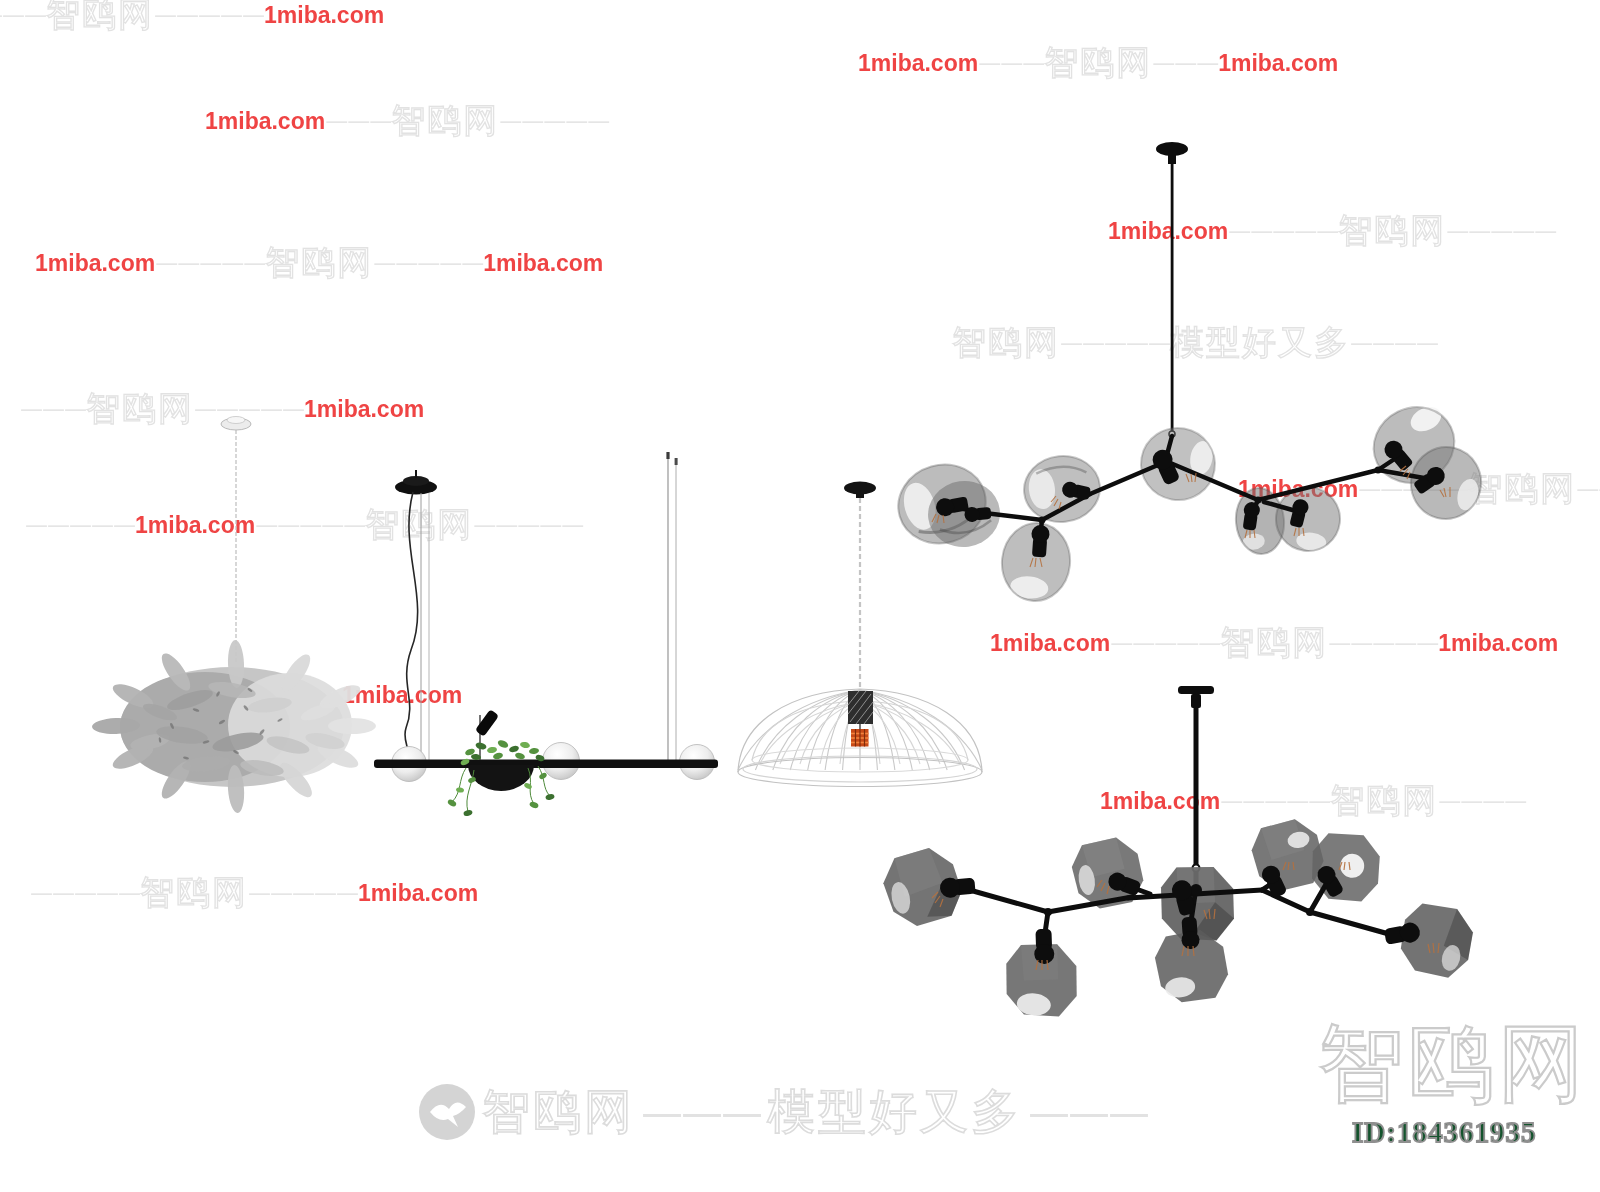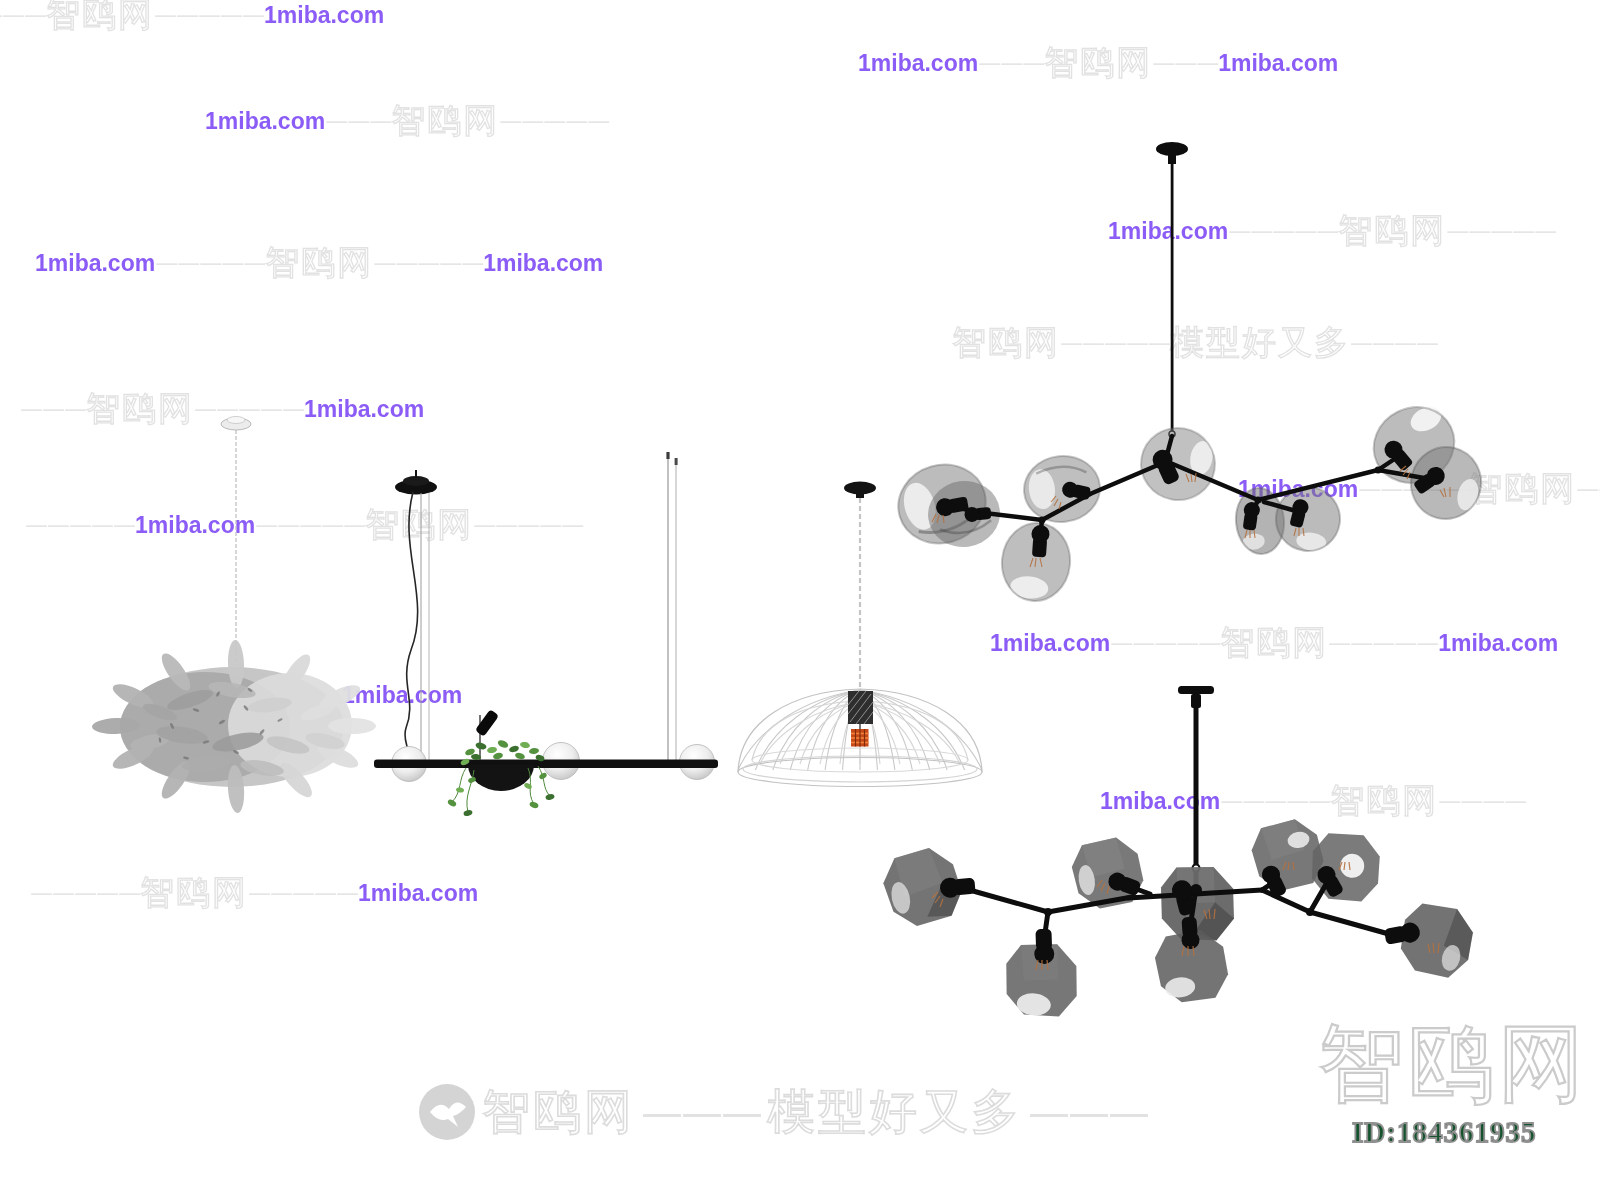--- a/index.html
+++ b/index.html
@@ -3,21 +3,21 @@
 <meta charset="utf-8">
 <style>
   html,body{margin:0;padding:0;}
   body{
     width:1600px;height:1192px;position:relative;overflow:hidden;
     background:#ffffff;font-family:"Liberation Sans",sans-serif;
   }
   
   .wm-layer{position:absolute;inset:0;pointer-events:none;}
   .wm-row{position:absolute;white-space:nowrap;display:flex;align-items:center;}
-  .wm-url{font-size:23px;font-weight:700;color:#8b5cf6;letter-spacing:0px;font-family:"Liberation Sans",sans-serif;}
+  .wm-url{font-size:23px;font-weight:700;color:#ef4444;letter-spacing:0px;font-family:"Liberation Sans",sans-serif;}
   .wm-cn{font-size:34px;color:#ffffff;-webkit-text-stroke:1.3px #e2e2e2;text-shadow:0 0 0 #eee;font-family:"DejaVu Sans",sans-serif;letter-spacing:2px;}
   .wm-dash{font-size:23px;color:#e5e5e5;letter-spacing:-1px;font-family:"DejaVu Sans",sans-serif;}
   
   .logo-row{position:absolute;left:418px;top:1080px;display:flex;align-items:center;gap:6px;}
   .logo-cn{font-size:48px;color:#ffffff;-webkit-text-stroke:1.6px #dcdcdc;font-family:"DejaVu Sans",sans-serif;letter-spacing:3px;}
   .logo-dash{font-size:42px;color:#e2e2e2;letter-spacing:-2px;font-family:"DejaVu Sans",sans-serif;}
   
   .corner-brand{
     position:absolute;left:1318px;top:1006px;font-size:86px;letter-spacing:4px;
     color:#ffffff;-webkit-text-stroke:2.2px #cbcbcb;font-family:"DejaVu Sans",sans-serif;

